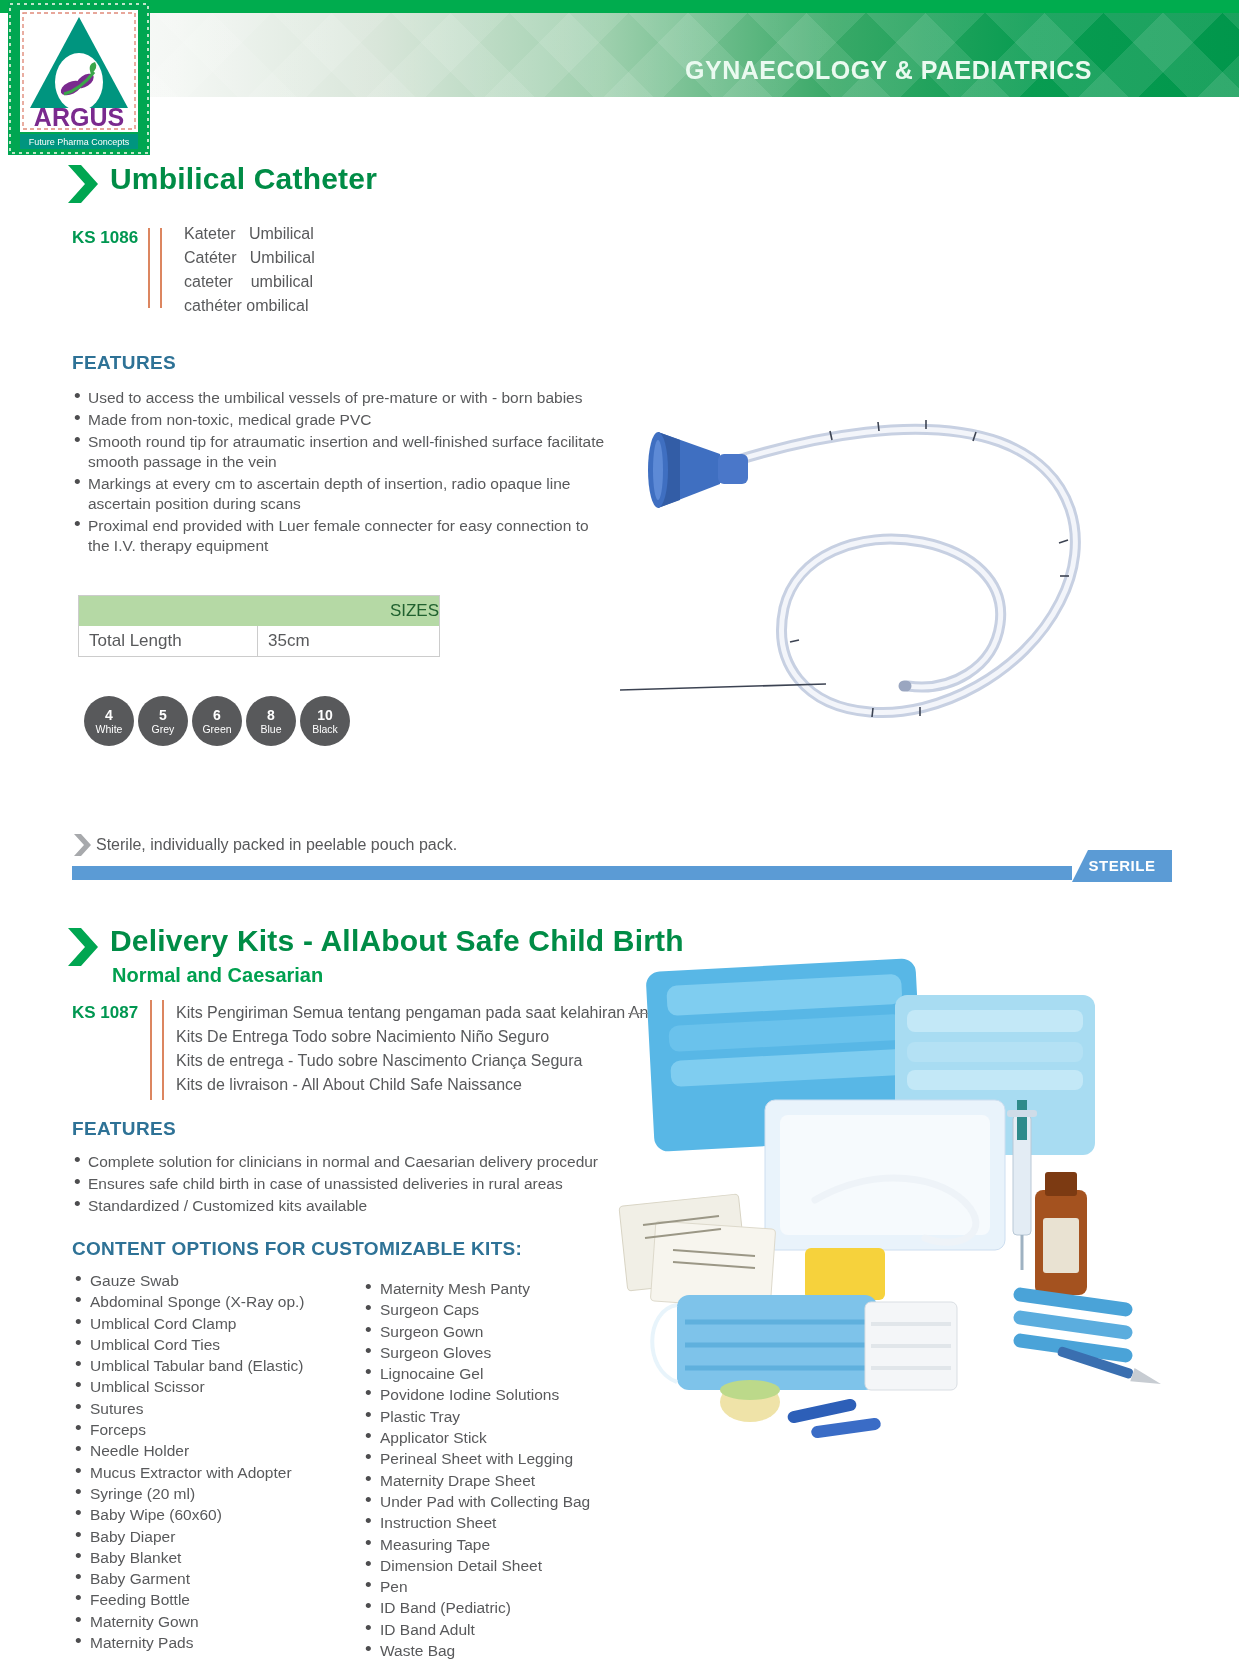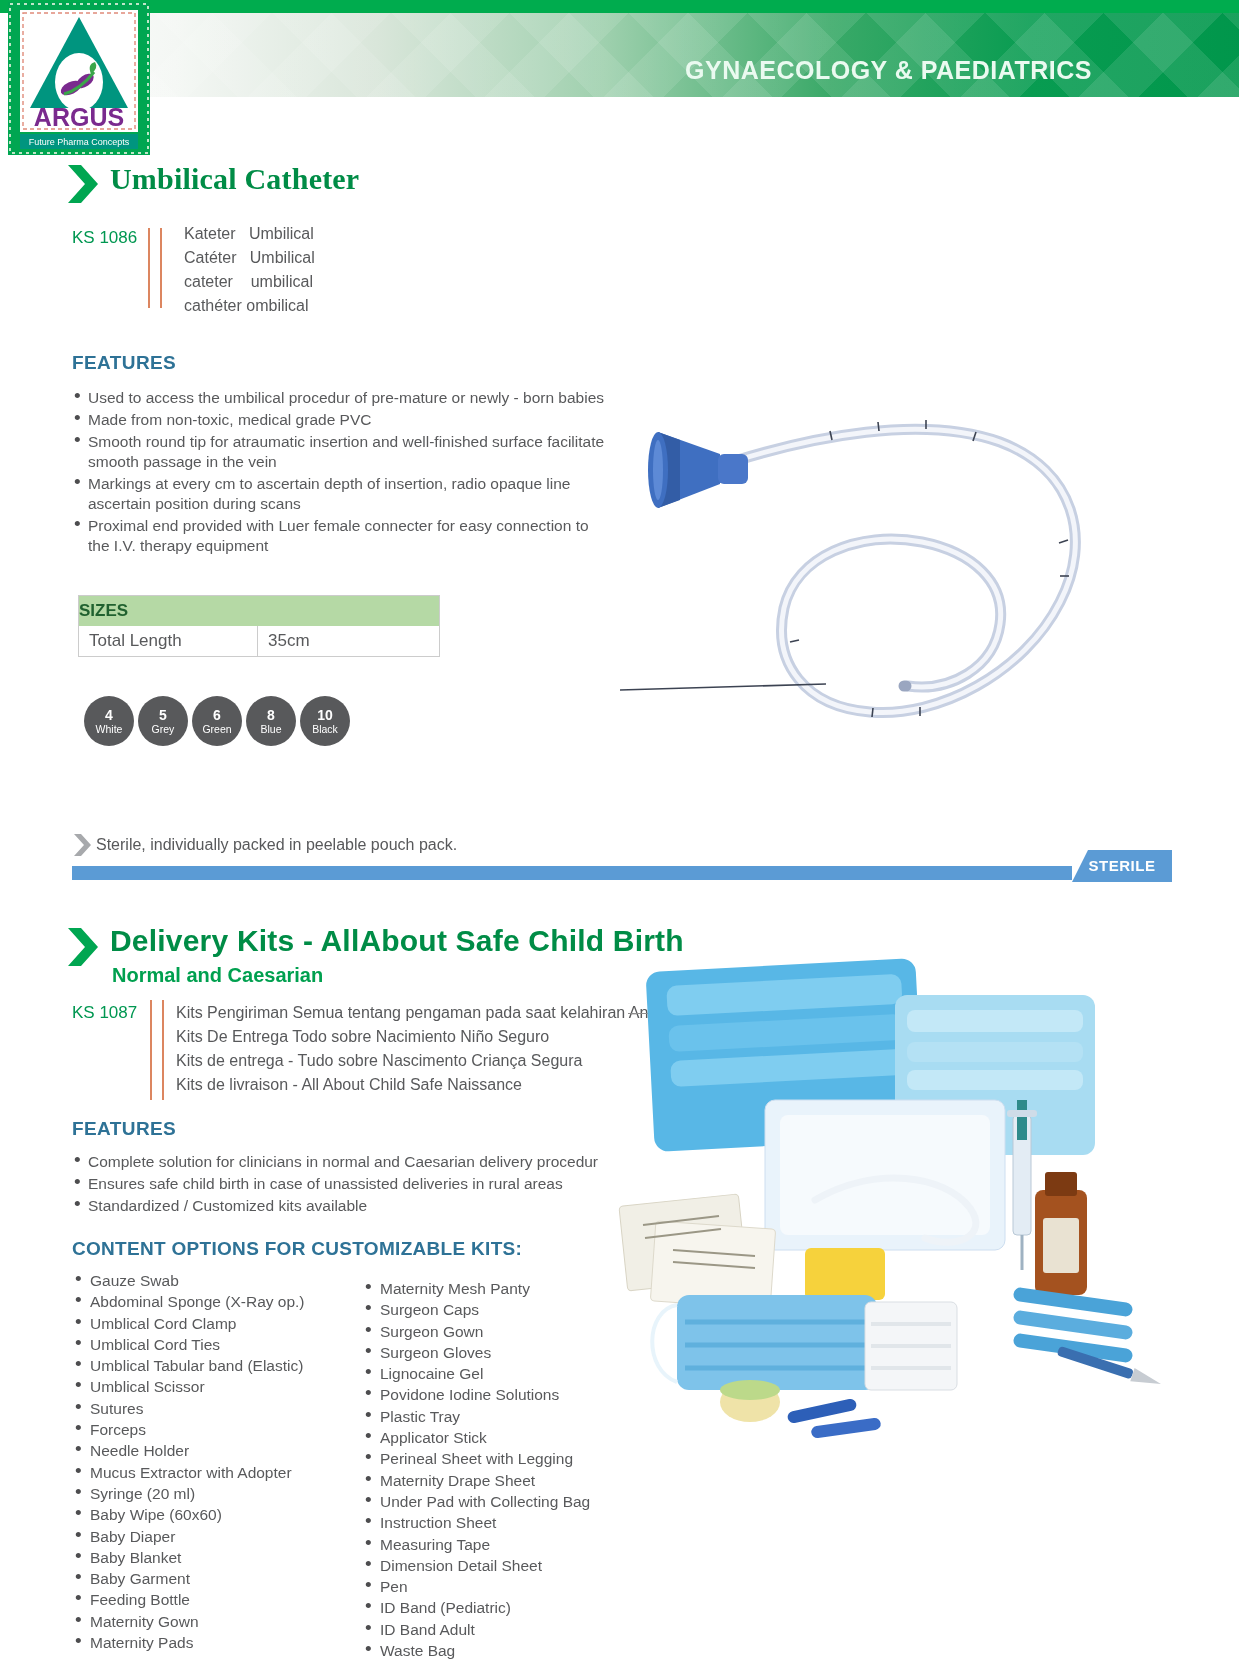--- a/index.html
+++ b/index.html
@@ -13,33 +13,33 @@
       repeating-linear-gradient(45deg, rgba(255,255,255,0.10) 0 42px, rgba(255,255,255,0) 42px 84px),
       repeating-linear-gradient(-45deg, rgba(255,255,255,0.10) 0 42px, rgba(255,255,255,0) 42px 84px),
       linear-gradient(90deg,#ffffff 0%,#f4f7f4 14%,#d9e6da 30%,#9fd0ae 48%,#3aa968 66%,#089c51 82%,#00964b 100%); padding-left: 18px;}
   .banner-title{position:absolute;right:165px;top:43px;color:#eafaf0;font-size:25px;font-weight:bold;
     letter-spacing:0.5px;}
   .logo{position:absolute;left:8px;top:2px;}
 
   
   .sec-title{position:absolute;font-size:30px;font-weight:bold;color:#008c46;letter-spacing:0.2px;}
   .sec-sub{position:absolute;font-size:20px;font-weight:bold;color:#00a04f;}
-  .code{position:absolute;font-size:17px;font-weight:normal;color:#009751;}
+  .code{position:absolute;font-size:17px;font-weight:bold;color:#009751;}
   .vline{position:absolute;width:10px;border-left:2px solid #dc8660;border-right:2px solid #dc8660;}
   .translations{position:absolute;font-size:16px;line-height:24px;color:#58595b;white-space:pre;}
   .translations div{height:24px;}
   .feat-head{position:absolute;font-size:19px;font-weight:bold;color:#2e7296;letter-spacing:0.4px;text-align:right;}
   ul.blist{position:absolute;margin:0;padding:0;list-style:none;font-size:15.5px;line-height:20px;}
   ul.blist li{position:relative;padding-left:14px;margin-bottom:2px;}
   ul.blist li::before{content:"\2022";position:absolute;left:0;top:-2px;font-size:19px;color:#4d4d4f;}
   .chev{position:absolute;}
 
   
   .sizes{position:absolute;left:78px;top:595px;width:360px;border:1px solid #cccccc;font-size:17px;}
-  .sizes-head{height:30px;background:#b5d9a5;color:#20612f;font-weight:bold;text-align:left;line-height:30px;}
+  .sizes-head{height:30px;background:#b5d9a5;color:#20612f;font-weight:normal;text-align:right;line-height:30px;}
   .sizes-row{display:flex;height:30px;background:#ffffff;}
   .sizes-cell{line-height:30px;padding-left:10px;box-sizing:border-box;}
   .sizes-cell.c1{width:179px;border-right:1px solid #cccccc;}
   .sizes-cell.c2{flex:1;}
 
   
   .circles{position:absolute;left:84px;top:696px;display:flex;gap:4px;}
   .size-circle{width:50px;height:50px;border-radius:50%;background:#58595b;color:#ffffff;
     display:flex;flex-direction:column;align-items:center;justify-content:center;}
   .size-circle .num{font-size:14px;font-weight:bold;line-height:15px;}
@@ -88,29 +88,29 @@
       </g>
       <text x="71" y="124" text-anchor="middle" fill="#7a2a8e" font-size="25" font-weight="bold" font-family="Liberation Sans, sans-serif">ARGUS</text>
       <rect x="12" y="132" width="118" height="15" fill="#00957f"></rect>
       <text x="71" y="143" text-anchor="middle" fill="#ffffff" font-size="9" font-family="Liberation Sans, sans-serif">Future Pharma Concepts</text>
     </svg>
   </div>
 
   <svg class="chev" style="left:68px;top:165px;" width="30" height="38" viewBox="0 0 30 38">
     <polygon points="0,0 13,0 30,19 13,38 0,38 17,19" fill="#00a651"></polygon>
   </svg>
-  <div class="sec-title" style="left:110px;top:162px;font-family:Liberation Serif, serif;">Umbilical Catheter</div>
+  <div class="sec-title" style="left:110px;top:162px;">Umbilical Catheter</div>
 
   <div class="code" style="left:72px;top:228px;">KS 1086</div>
   <div class="vline" style="left:148px;top:228px;height:80px;"></div>
   <div class="translations" style="left:184px;top:222px;"><div>Kateter   Umbilical</div><div>Catéter   Umbilical</div><div>cateter    umbilical</div><div>cathéter ombilical</div></div>
 
   <div class="feat-head" style="left:72px;top:352px;">FEATURES</div>
   <ul class="blist" style="left:74px;top:388px;width:538px;">
-      <li>Used to access the umbilical procedur of pre-mature or newly - born babies</li>
+      <li>Used to access the umbilical vessels of pre-mature or with - born babies</li>
       <li>Made from non-toxic, medical grade PVC</li>
       <li>Smooth round tip for atraumatic insertion and well-finished surface facilitate smooth passage in the vein</li>
       <li>Markings at every cm to ascertain depth of insertion, radio opaque line ascertain position during scans</li>
       <li>Proximal end provided with Luer female connecter for easy connection to the I.V. therapy equipment</li>
     </ul>
 
   <div class="sizes">
     <div class="sizes-head">SIZES</div>
     <div class="sizes-row">
       <div class="sizes-cell c1">Total Length</div>

